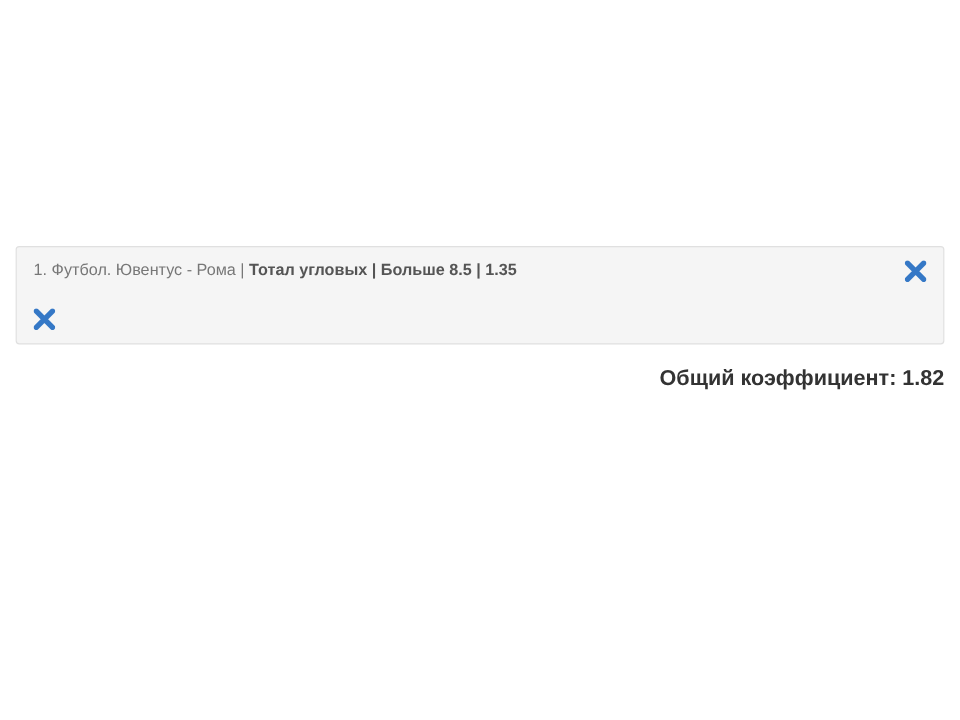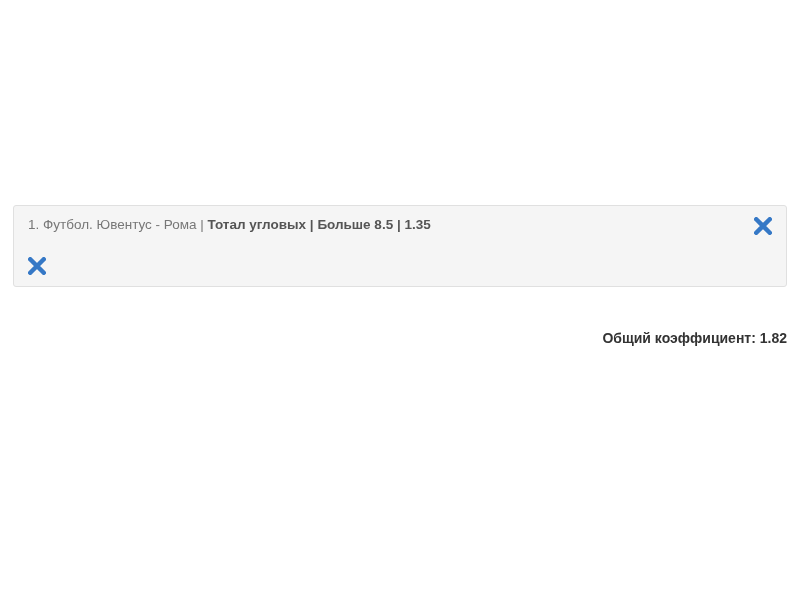--- a/index.html
+++ b/index.html
@@ -48,24 +48,23 @@
     }
     .close-icon svg {
       width: 100%;
       height: 100%;
       display: block;
     }
     .total {
       position: absolute;
       top: 305px;
       right: 13px;
-      font-size: 14px;
+      font-size: 18px;
       font-weight: 700;
       color: #333333;
-      margin-top: 25px;
     }
   </style>
 </head>
 <body>
 
 <div class="bet-container">
   <div class="bet-row">
     <span class="bet-text">
       <span class="bet-prefix">1. Футбол. Ювентус - Рома | </span><span class="bet-bold">Тотал угловых</span><span class="bet-bold"> | </span><span class="bet-bold">Больше 8.5</span><span class="bet-bold"> | </span><span class="bet-bold">1.35</span>
     </span>

